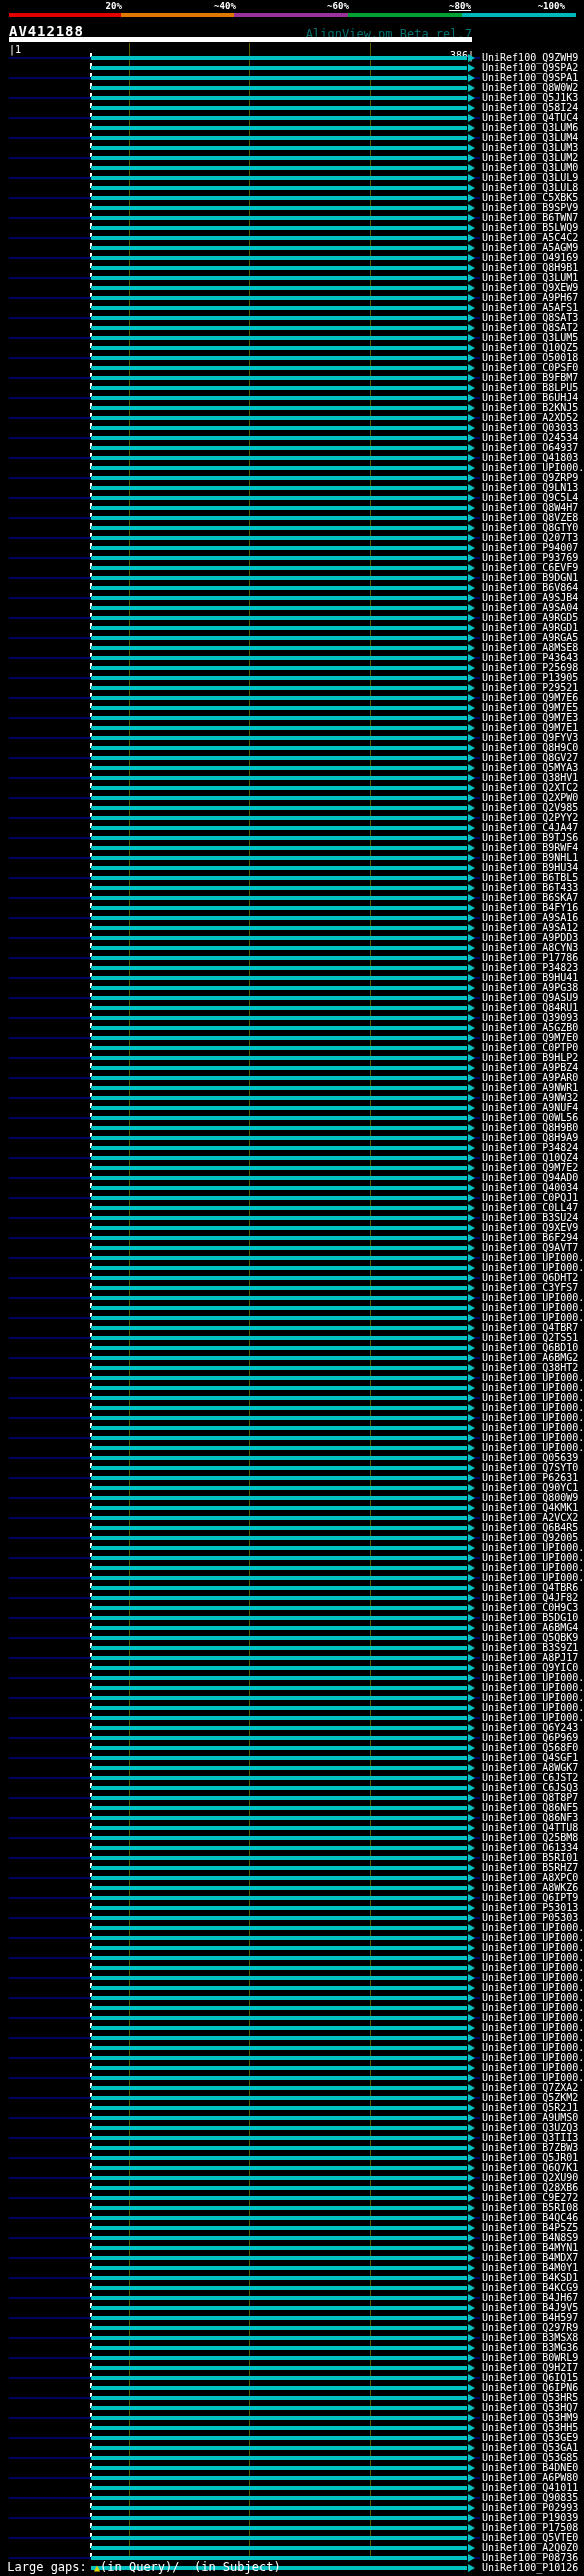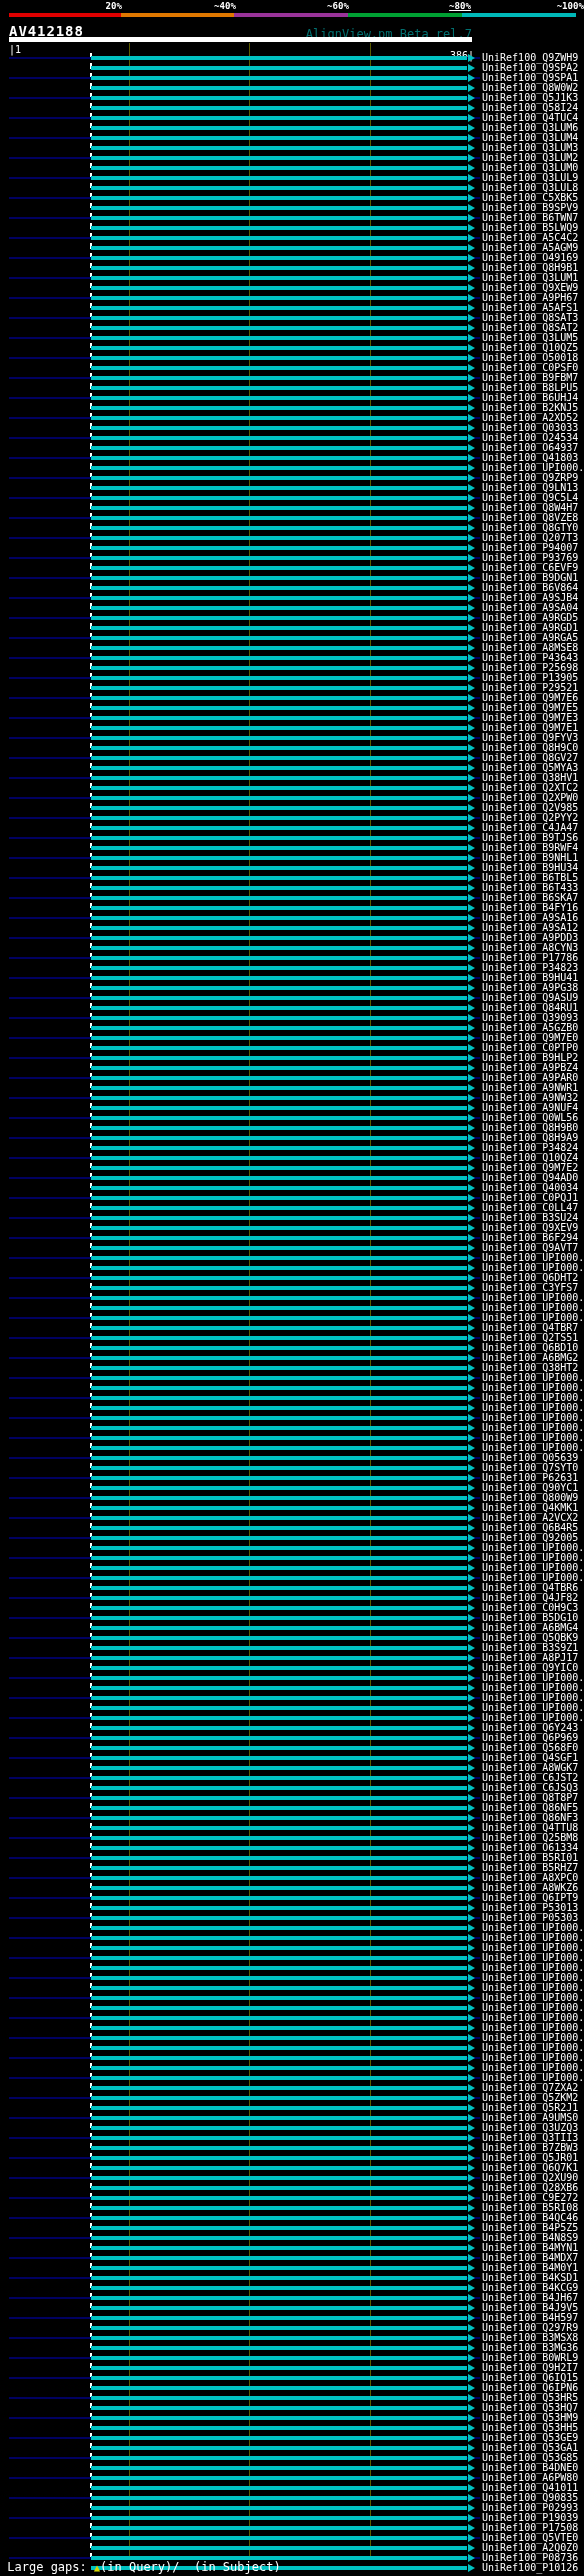--- a/index.html
+++ b/index.html
@@ -32,21 +32,21 @@
   #legend-bar{position:absolute;left:401px;top:2566px;width:18.3px;height:3.7px;background:#00c2c2;}
   #legend-label{position:absolute;left:421px;top:2560px;color:#fef9c3;font-size:16px;white-space:pre;margin-top:21px;}
 </style>
 </head>
 <body>
 
 <span class="pct" style="right:463px;">20%</span>
 <span class="pct" style="right:349px;">~40%</span>
 <span class="pct" style="right:236px;">~60%</span>
 <span class="pct" style="right:114px;text-decoration:underline;">~80%</span>
-<span class="pct" style="right:1px;margin-left:35px;">~100%</span>
+<span class="pct" style="right:20px;margin-left:35px;">~100%</span>
 
 <div id="scalebar">
   <div class="seg" style="width:112px;background:#e00000;"></div>
   <div class="seg" style="width:113px;background:#e07800;"></div>
   <div class="seg" style="width:114px;background:#993399;"></div>
   <div class="seg" style="width:114px;background:#00a033;"></div>
   <div class="seg" style="width:114px;background:#00b8b8;"></div>
 </div>
 
 <div id="queryname">AV412188</div>

